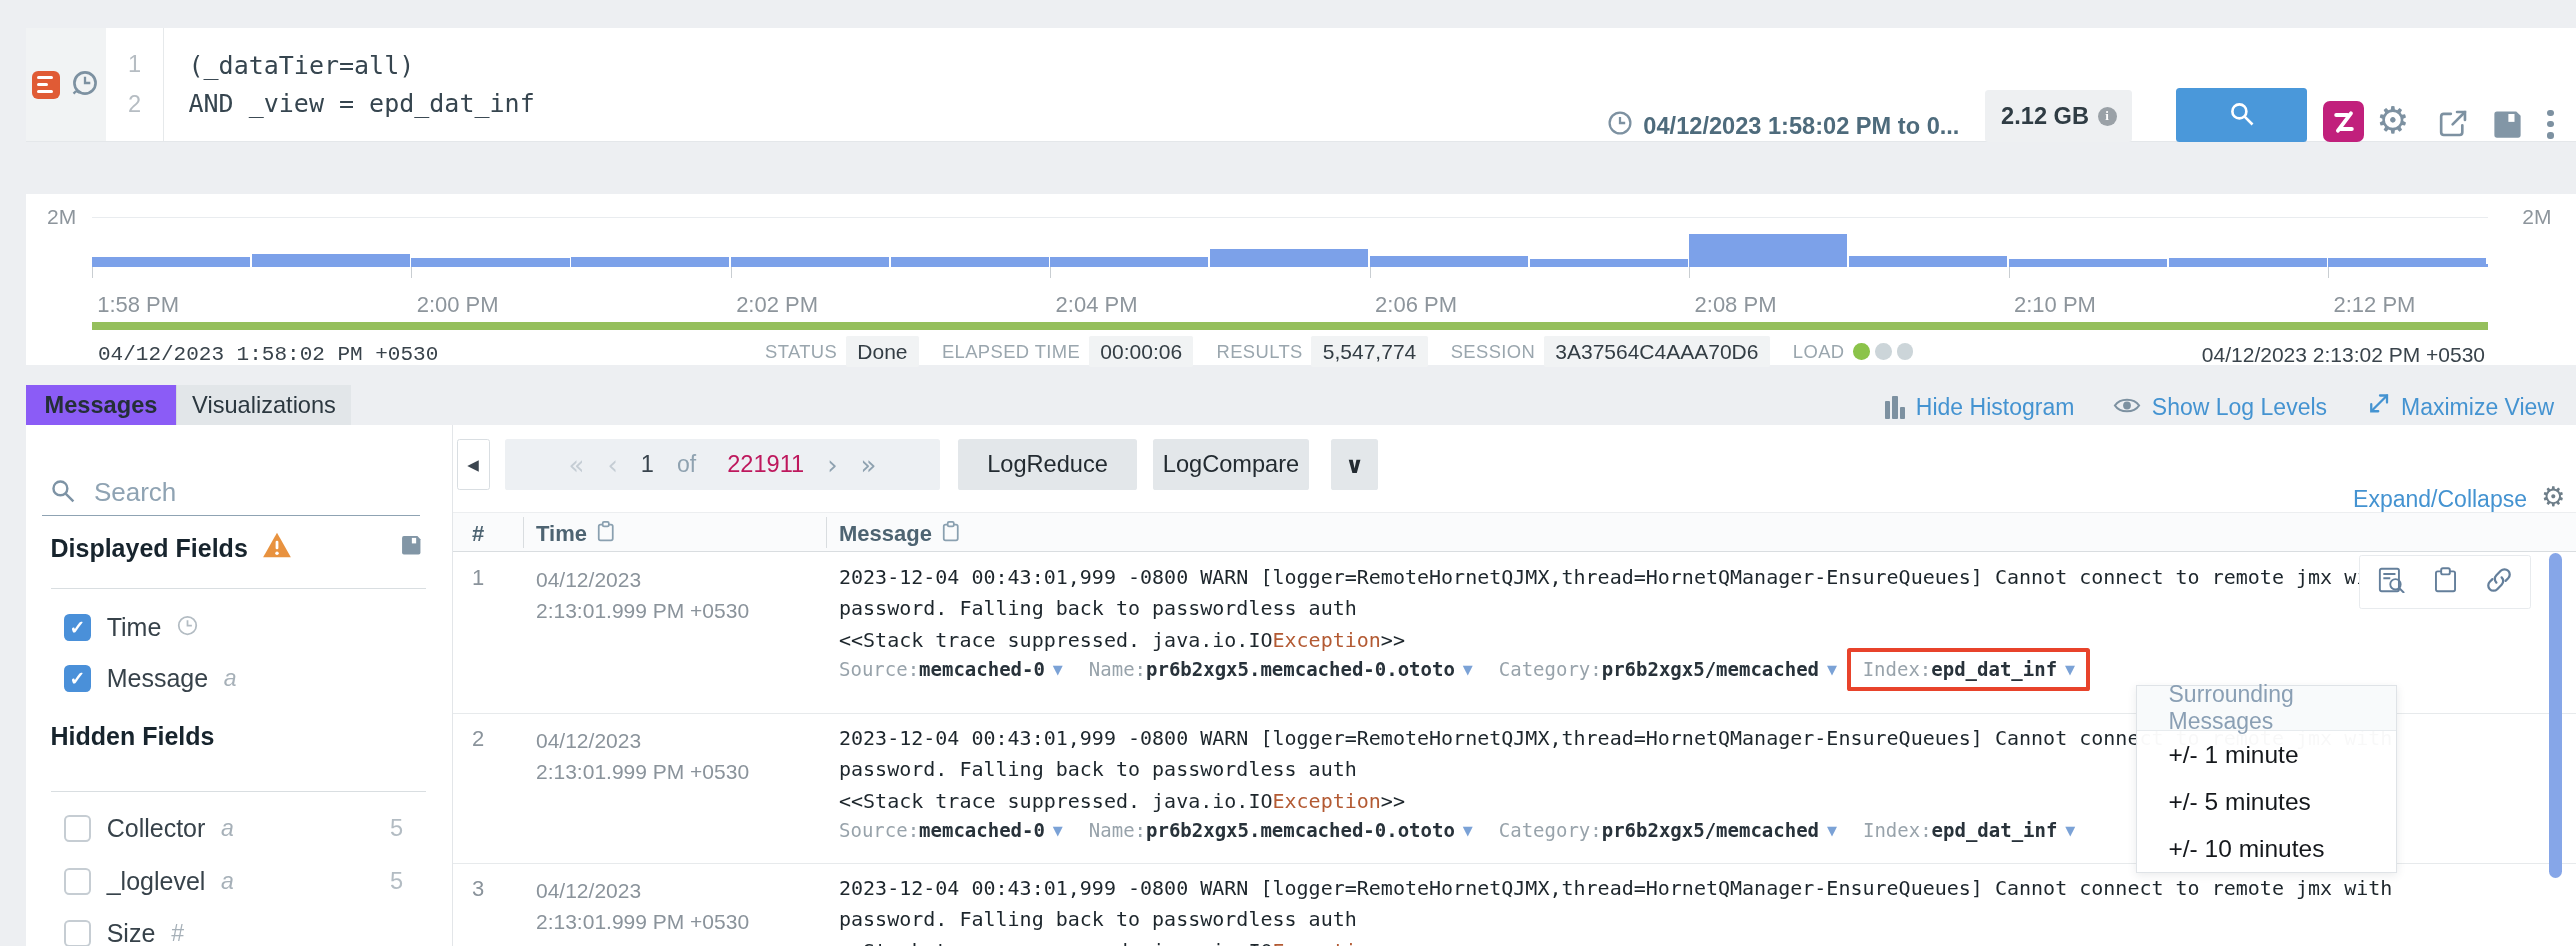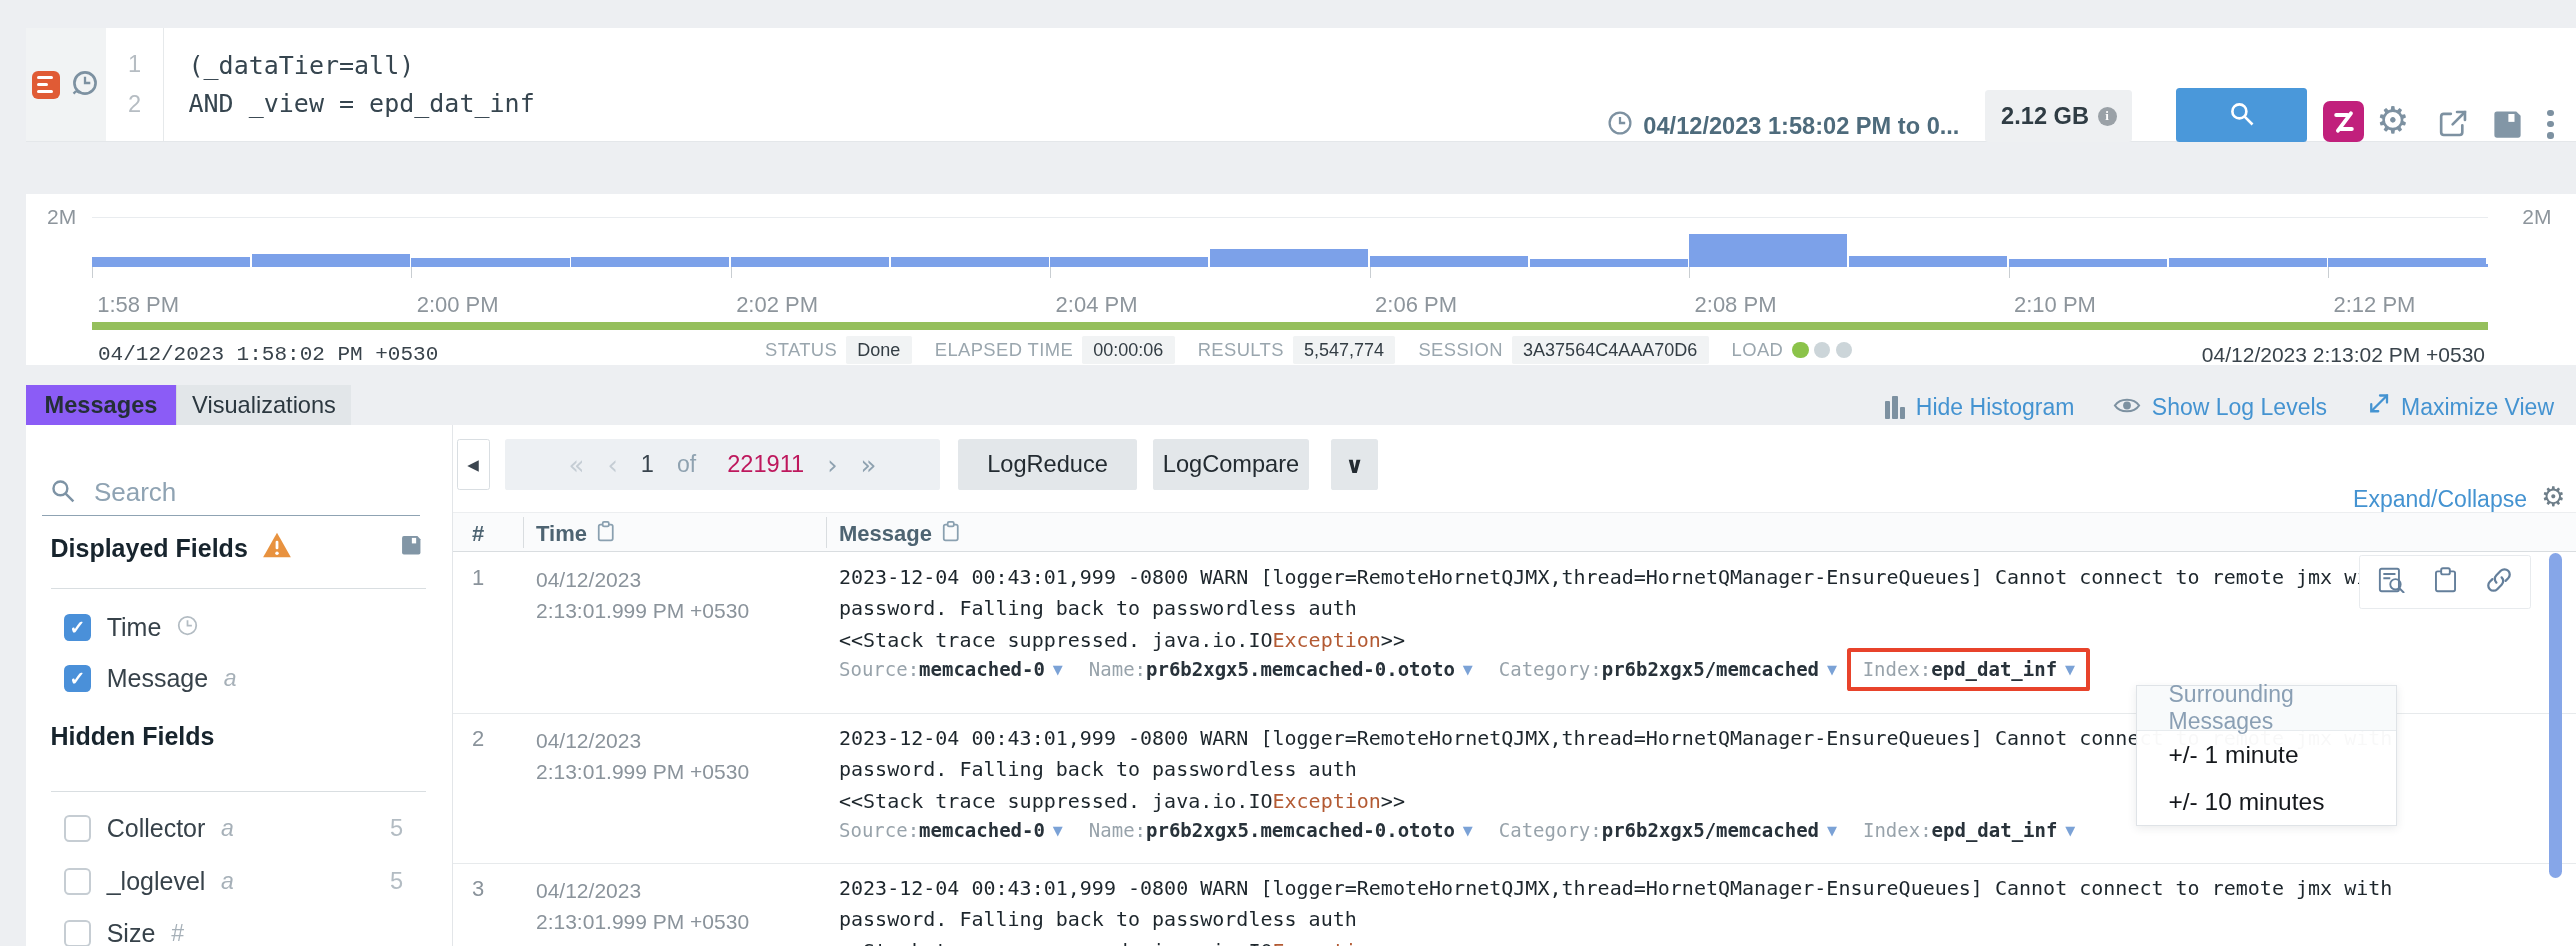--- a/index.html
+++ b/index.html
@@ -46,21 +46,21 @@
   .xticks { position:absolute; left:66px; right:88px; top:73px; height:10.5px; }
   .xtick { position:absolute; width:0.9px; height:10.5px; background:#c9ced2; top:0; }
   .xlabels { position:absolute; left:66px; right:88px; top:98px; height:26px; }
   .xlabel { position:absolute; font-size:22px; color:#8d959c; white-space:nowrap; }
   .progress { position:absolute; left:66px; right:88px; top:128px; height:7.9px; background:#95bf5c; }
   .stat-date { position:absolute; top:149px; font-size:21px; color:#39434b; }
   .stat-date.left { left:72px;font-family:Liberation Mono, monospace; } .stat-date.right { right:91px; }
   .stat-mid { position:absolute; left:739px; top:142px; display:flex; align-items:center; gap:23px; }
   .stat-group { display:flex; align-items:center; gap:8.7px; }
   .stat-label { font-size:18.4px; color:#9aa6ae; letter-spacing:0.4px; }
-  .stat-value { font-size:18px; color:#333d44; background:#f1f3f4; padding:3.5px 11.4px; border-radius:1.7px; }
+  .stat-value { font-size:21px; color:#333d44; background:#f1f3f4; padding:3.5px 11.4px; border-radius:1.7px; }
   .load-dots { display:flex; gap:5.2px; align-items:center; }
   .load-dots i { width:16.6px; height:16.6px; border-radius:50%; background:#ccd5d9; }
   .load-dots i.on { background:#8bc34a; }
 
   
   .tabs { position:absolute; left:26px; top:385px; height:40px; display:flex; }
   .tab { height:40px; display:flex; align-items:center; justify-content:center; font-size:23.6px; cursor:pointer; }
   .tab.active { width:150px; background:#8b5cf6; font-weight:700; color:#242f37; }
   .tab.inactive { width:175px; background:#e2e6e9; color:#2b373f; border-left:0.9px solid #d4d9dc; }
   .view-links { position:absolute; right:22px; top:392px; display:flex; gap:39px; align-items:center; }
@@ -551,20 +551,21 @@
   </div>
 </div>
 
       <div class="scroll-thumb"></div>
 
       <div class="dropdown">
         <div class="dd-header">Surrounding Messages</div>
         <div id="dd-items">
   <div class="dd-item">+/- 1 minute</div>
 
+  <div class="dd-item">+/- 5 minutes</div>
 
   <div class="dd-item">+/- 10 minutes</div>
 </div>
       </div>
     </div>
   </div>
 </div>
 
 
 </body></html>

